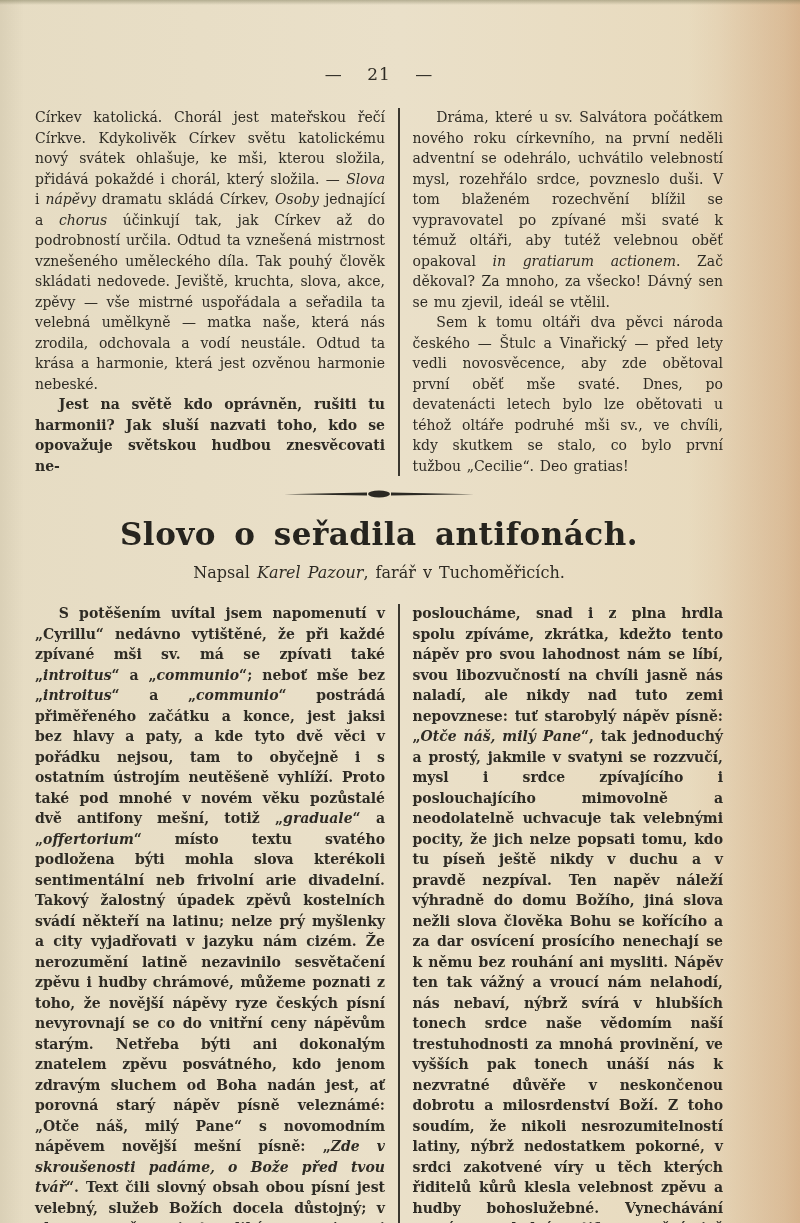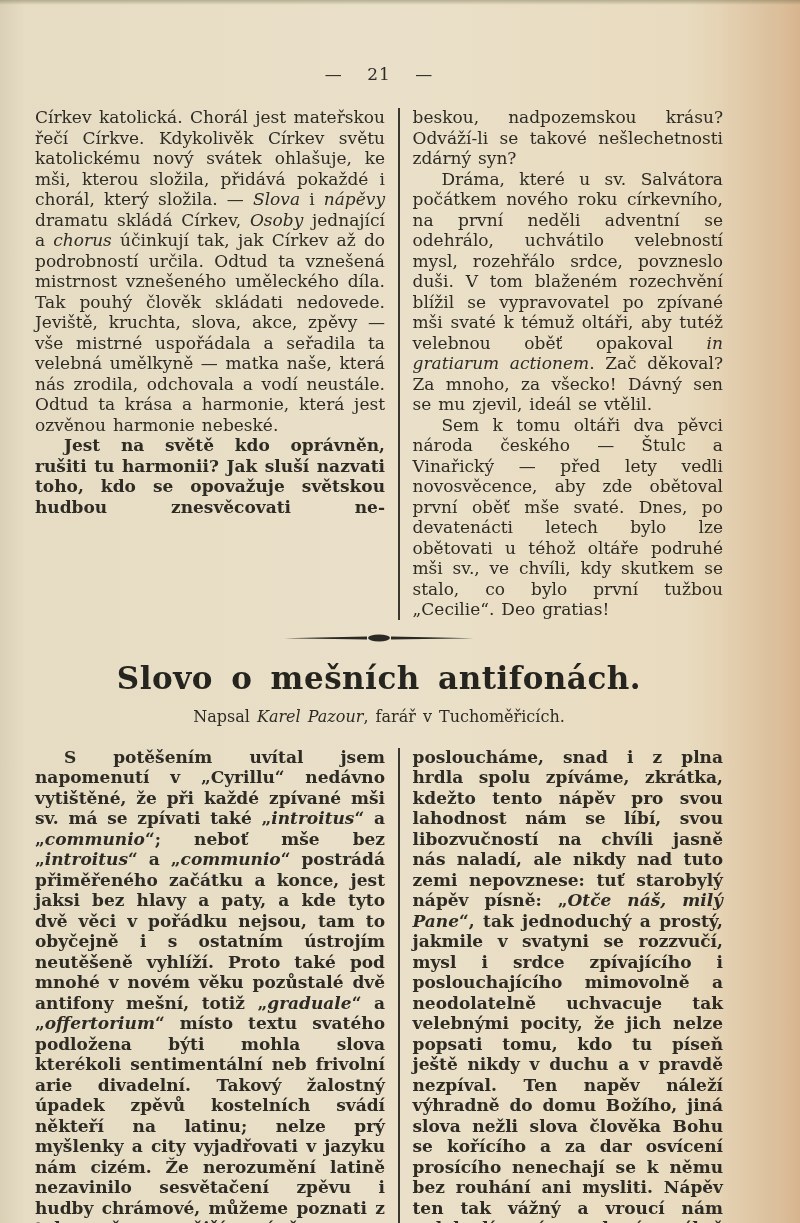--- a/index.html
+++ b/index.html
@@ -22,21 +22,21 @@
     margin-bottom: 23px; color: var(--ink, #2e2b24);
   }
   .page-header .num { margin: 0 18px; }
   .cols { display: flex; align-items: stretch; }
   .col { text-align: justify; }
   .col-left { width: 350px; flex: 0 0 350px; }
   .col-right { flex: 1 1 auto; }
   .rule-v { flex: 0 0 1.5px; width: 1.5px; background: var(--rule, #3a372f); margin: 1px 13px 0 13px; }
   .prelude { min-height: 340px; }
   p.para {
-    margin: 0; font-size: 17px; line-height: 20.5px;
+    margin: 0; font-size: 14px; line-height: 20.5px;
     word-spacing: 0.09em; text-align: justify;
   }
   p.indent { text-indent: 1.7em; }
   p.runon { text-align-last: justify; font-weight: bold; }
   i { font-style: italic; }
   .swell { width: 190px; margin: 13px auto 0; display: block; height: 10px; }
   .title {
     margin: 17px 0 0; text-align: center;
     font-size: 31px; font-weight: 700; letter-spacing: 0.5px; word-spacing: 7px;
     color: #26241e;
@@ -55,33 +55,32 @@
     <span class="dash">—</span>
   </div>
 
   <div class="cols prelude">
     <div class="col col-left">
         <p class="para">Církev katolická. Chorál jest mateřskou řečí Církve. Kdykolivěk Církev světu katolickému nový svátek ohlašuje, ke mši, kterou složila, přidává pokaždé i chorál, který složila. — <i>Slova</i> i <i>nápěvy</i> dramatu skládá Církev, <i>Osoby</i> jednající a <i>chorus</i> účinkují tak, jak Církev až do podrobností určila. Odtud ta vznešená mistrnost vznešeného uměleckého díla. Tak pouhý člověk skládati nedovede. Jeviště, kruchta, slova, akce, zpěvy — vše mistrné uspořádala a seřadila ta velebná umělkyně — matka naše, která nás zrodila, odchovala a vodí neustále. Odtud ta krása a harmonie, která jest ozvěnou harmonie nebeské.</p>
         <p class="para indent runon">Jest na světě kdo oprávněn, rušiti tu harmonii? Jak sluší nazvati toho, kdo se opovažuje světskou hudbou znesvěcovati ne-</p>
       </div>
     <div class="rule-v"></div>
     <div class="col col-right">
-        <p class="para">beskou, nadpozemskou krásu? Odváží-li se takové nešlechetnosti zdárný syn?</p>
         <p class="para indent">Dráma, které u sv. Salvátora počátkem nového roku církevního, na první neděli adventní se odehrálo, uchvátilo velebností mysl, rozehřálo srdce, povzneslo duši. V tom blaženém rozechvění blížil se vypravovatel po zpívané mši svaté k témuž oltáři, aby tutéž velebnou oběť opakoval <i>in gratiarum actionem</i>. Zač děkoval? Za mnoho, za všecko! Dávný sen se mu zjevil, ideál se vtělil.</p>
         <p class="para indent">Sem k tomu oltáři dva pěvci národa českého — Štulc a Vinařický — před lety vedli novosvěcence, aby zde obětoval první oběť mše svaté. Dnes, po devatenácti letech bylo lze obětovati u téhož oltáře podruhé mši sv., ve chvíli, kdy skutkem se stalo, co bylo první tužbou „Cecilie“. Deo gratias!</p>
       </div>
   </div>
 
   <svg class="swell" viewBox="0 0 190 10" xmlns="http://www.w3.org/2000/svg" aria-hidden="true">
     <polygon points="0,5.3 83,3.4 83,6.6" fill="#2b2923"></polygon>
     <ellipse cx="95" cy="5" rx="11" ry="3.4" fill="#2b2923"></ellipse>
     <polygon points="190,5.3 107,3.4 107,6.6" fill="#2b2923"></polygon>
   </svg>
 
-  <h1 class="title">Slovo o mešních antifonách.</h1>
+  <h1 class="title">Slovo o seřadila antifonách.</h1>
   <div class="byline">Napsal <i>Karel Pazour</i>, farář v Tuchoměřicích.</div>
 
   <div class="cols article">
     <div class="col col-left">
         <p class="para indent runon">S potěšením uvítal jsem napomenutí v „Cyrillu“ nedávno vytištěné, že při každé zpívané mši sv. má se zpívati také „<i>introitus</i>“ a „<i>communio</i>“; neboť mše bez „<i>introitus</i>“ a „<i>communio</i>“ postrádá přiměřeného začátku a konce, jest jaksi bez hlavy a paty, a kde tyto dvě věci v pořádku nejsou, tam to obyčejně i s ostatním ústrojím neutěšeně vyhlíží. Proto také pod mnohé v novém věku pozůstalé dvě antifony mešní, totiž „<i>graduale</i>“ a „<i>offertorium</i>“ místo textu svatého podložena býti mohla slova kterékoli sentimentální neb frivolní arie divadelní. Takový žalostný úpadek zpěvů kostelních svádí někteří na latinu; nelze prý myšlenky a city vyjadřovati v jazyku nám cizém. Že nerozumění latině nezavinilo sesvětačení zpěvu i hudby chrámové, můžeme poznati z toho, že novější nápěvy ryze českých písní nevyrovnají se co do vnitřní ceny nápěvům starým. Netřeba býti ani dokonalým znatelem zpěvu posvátného, kdo jenom zdravým sluchem od Boha nadán jest, ať porovná starý nápěv písně veleznámé: „Otče náš, milý Pane“ s novomodním nápěvem novější mešní písně: „<i>Zde v skroušenosti padáme, o Bože před tvou tvář</i>“. Text čili slovný obsah obou písní jest velebný, služeb Božích docela důstojný; v obou vyznačena jest veliká propasť mezi Bohem, pramenem a dárcem všeho dobra a námi hříšníky, k dobrému nedostatečnými. Avšak kdežto nápěv písně: „<i>Zde v skroušenosti</i>“ rádi</p>
       </div>
     <div class="rule-v"></div>
     <div class="col col-right">
         <p class="para runon">posloucháme, snad i z plna hrdla spolu zpíváme, zkrátka, kdežto tento nápěv pro svou lahodnost nám se líbí, svou libozvučností na chvíli jasně nás naladí, ale nikdy nad tuto zemi nepovznese: tuť starobylý nápěv písně: „<i>Otče náš, milý Pane</i>“, tak jednoduchý a prostý, jakmile v svatyni se rozzvučí, mysl i srdce zpívajícího i poslouchajícího mimovolně a neodolatelně uchvacuje tak velebnými pocity, že jich nelze popsati tomu, kdo tu píseň ještě nikdy v duchu a v pravdě nezpíval. Ten napěv náleží výhradně do domu Božího, jiná slova nežli slova člověka Bohu se kořícího a za dar osvícení prosícího nenechají se k němu bez rouhání ani mysliti. Nápěv ten tak vážný a vroucí nám nelahodí, nás nebaví, nýbrž svírá v hlubších tonech srdce naše vědomím naší trestuhodnosti za mnohá provinění, ve vyšších pak tonech unáší nás k nezvratné důvěře v neskončenou dobrotu a milosrdenství Boží. Z toho soudím, že nikoli nesrozumitelností latiny, nýbrž nedostatkem pokorné, v srdci zakotvené víry u těch kterých řiditelů kůrů klesla velebnost zpěvu a hudby bohoslužebné. Vynechávání první a poslední antifony mešní, jež jsou „<i>introitus</i>“ a „<i>communio</i>“, za našeho věku můžeme připsati tomu, že správcové nevšímali sobě hlubokého významu, spojitosti a důležitosti jednotlivých částek oběti mešní vůbec, zvláště pak čtyř antifon známých pod jmenem <i>introitus</i>, <i>graduale</i>, <i>offertorium</i> a <i>communio</i>. Tyto čtyry antifony, mohu-li</p>
       </div>

